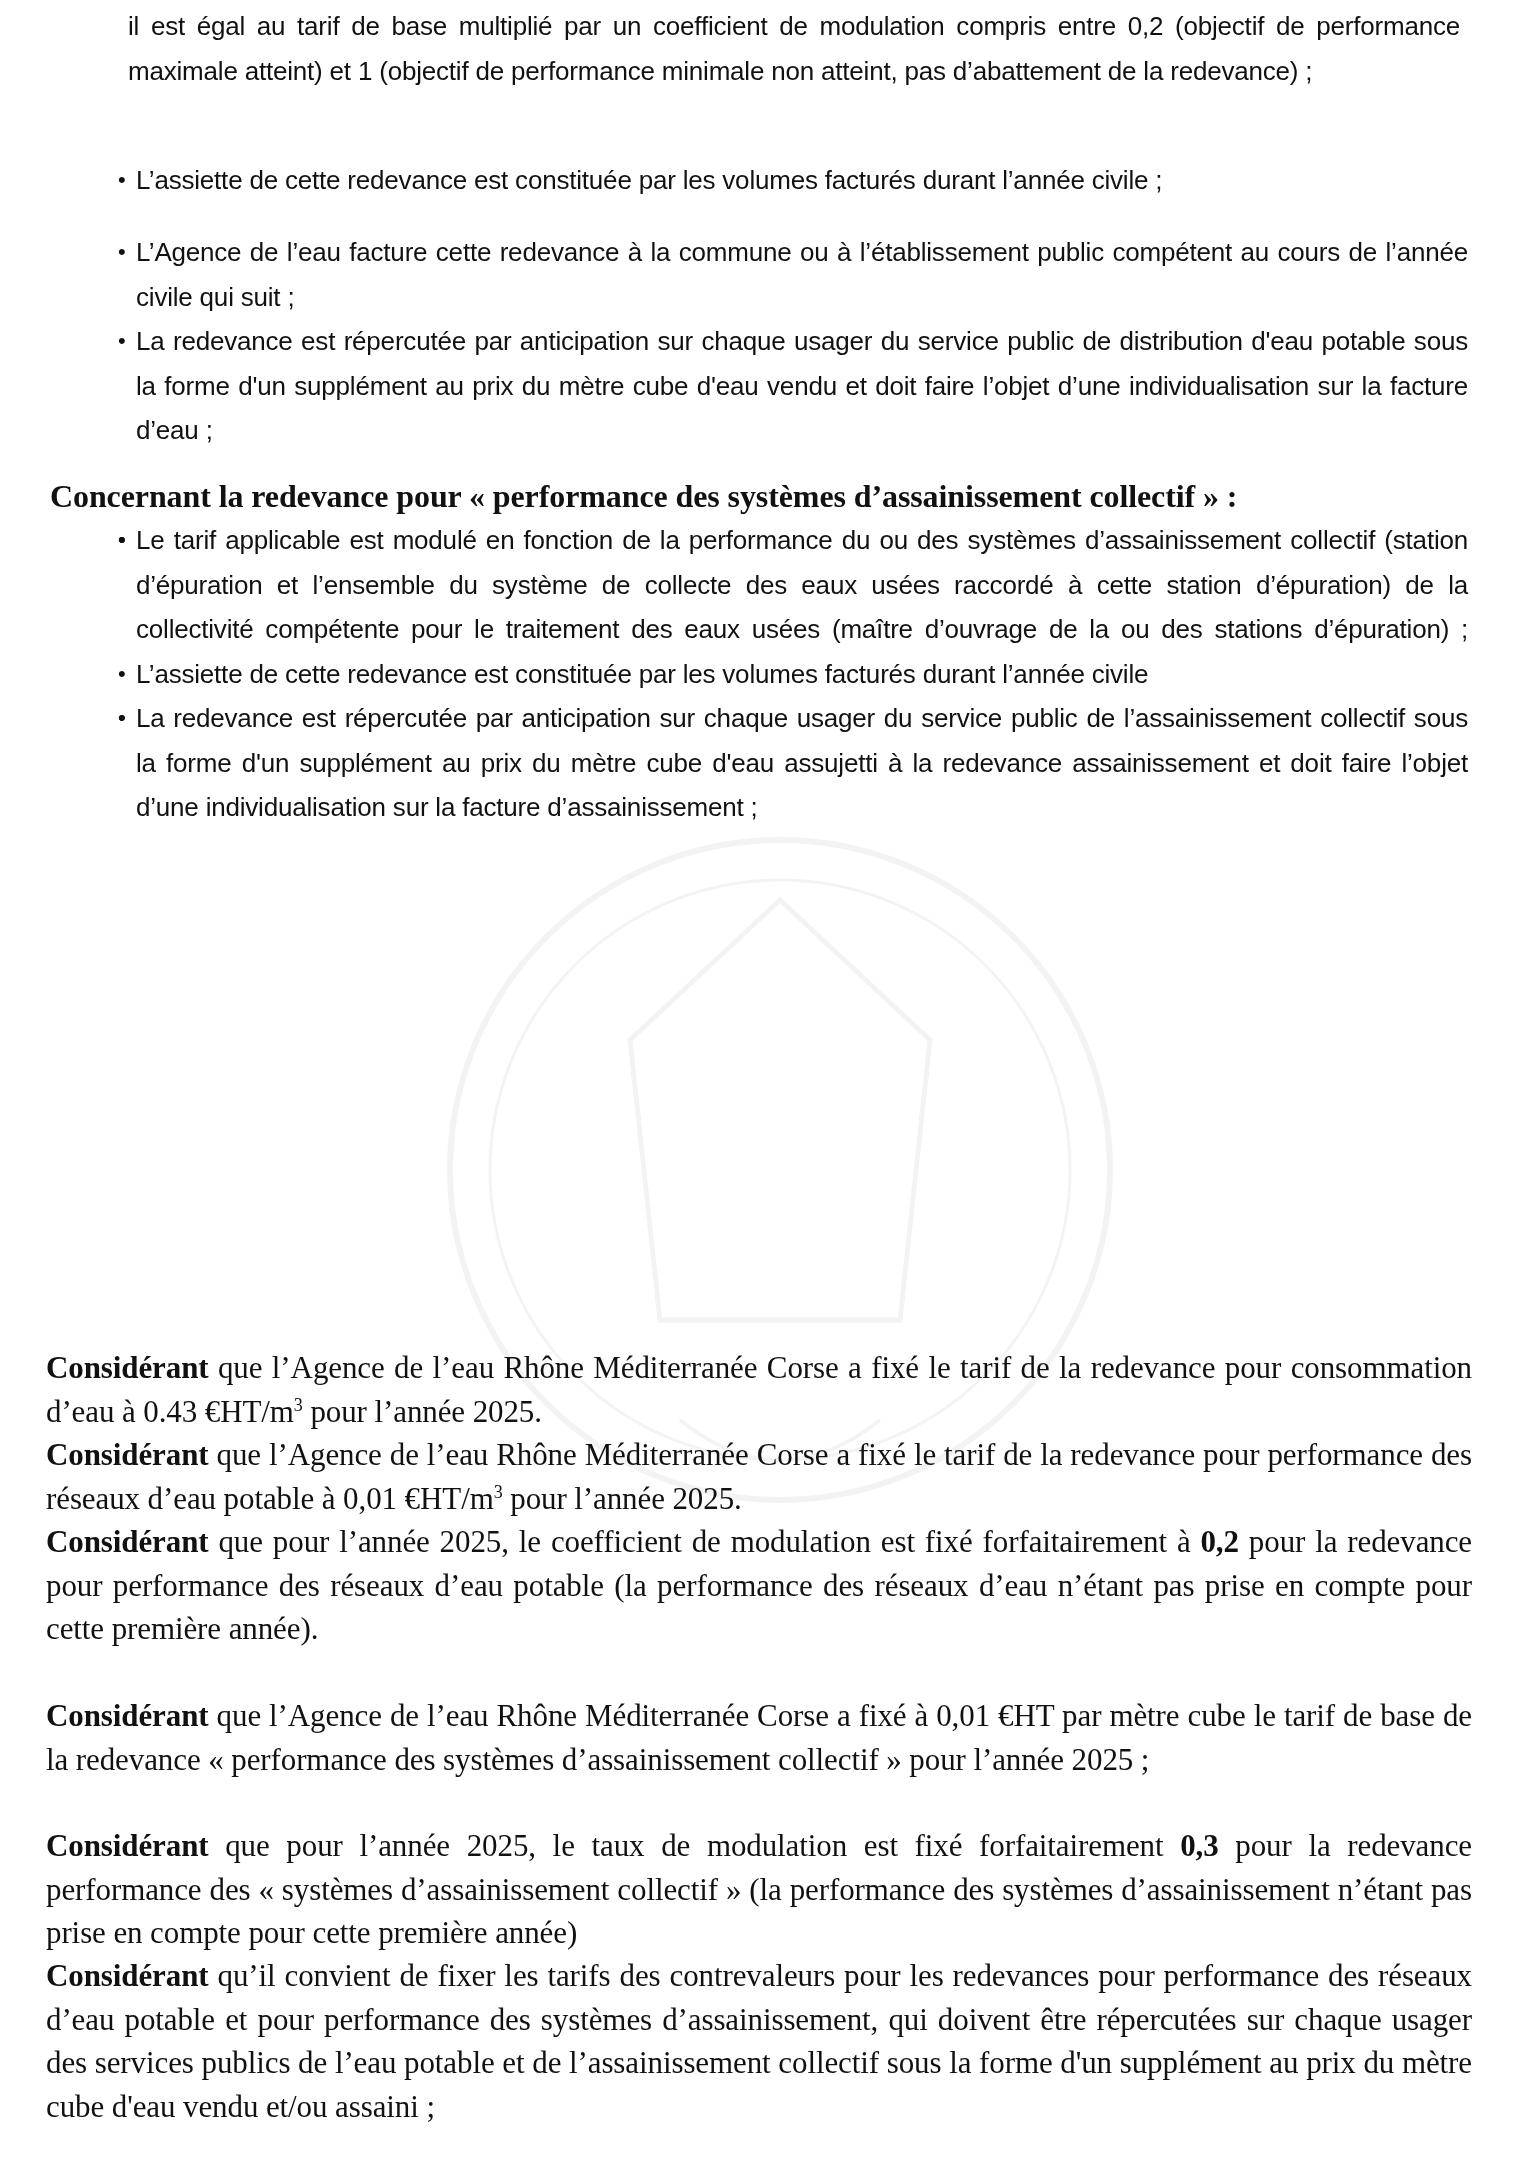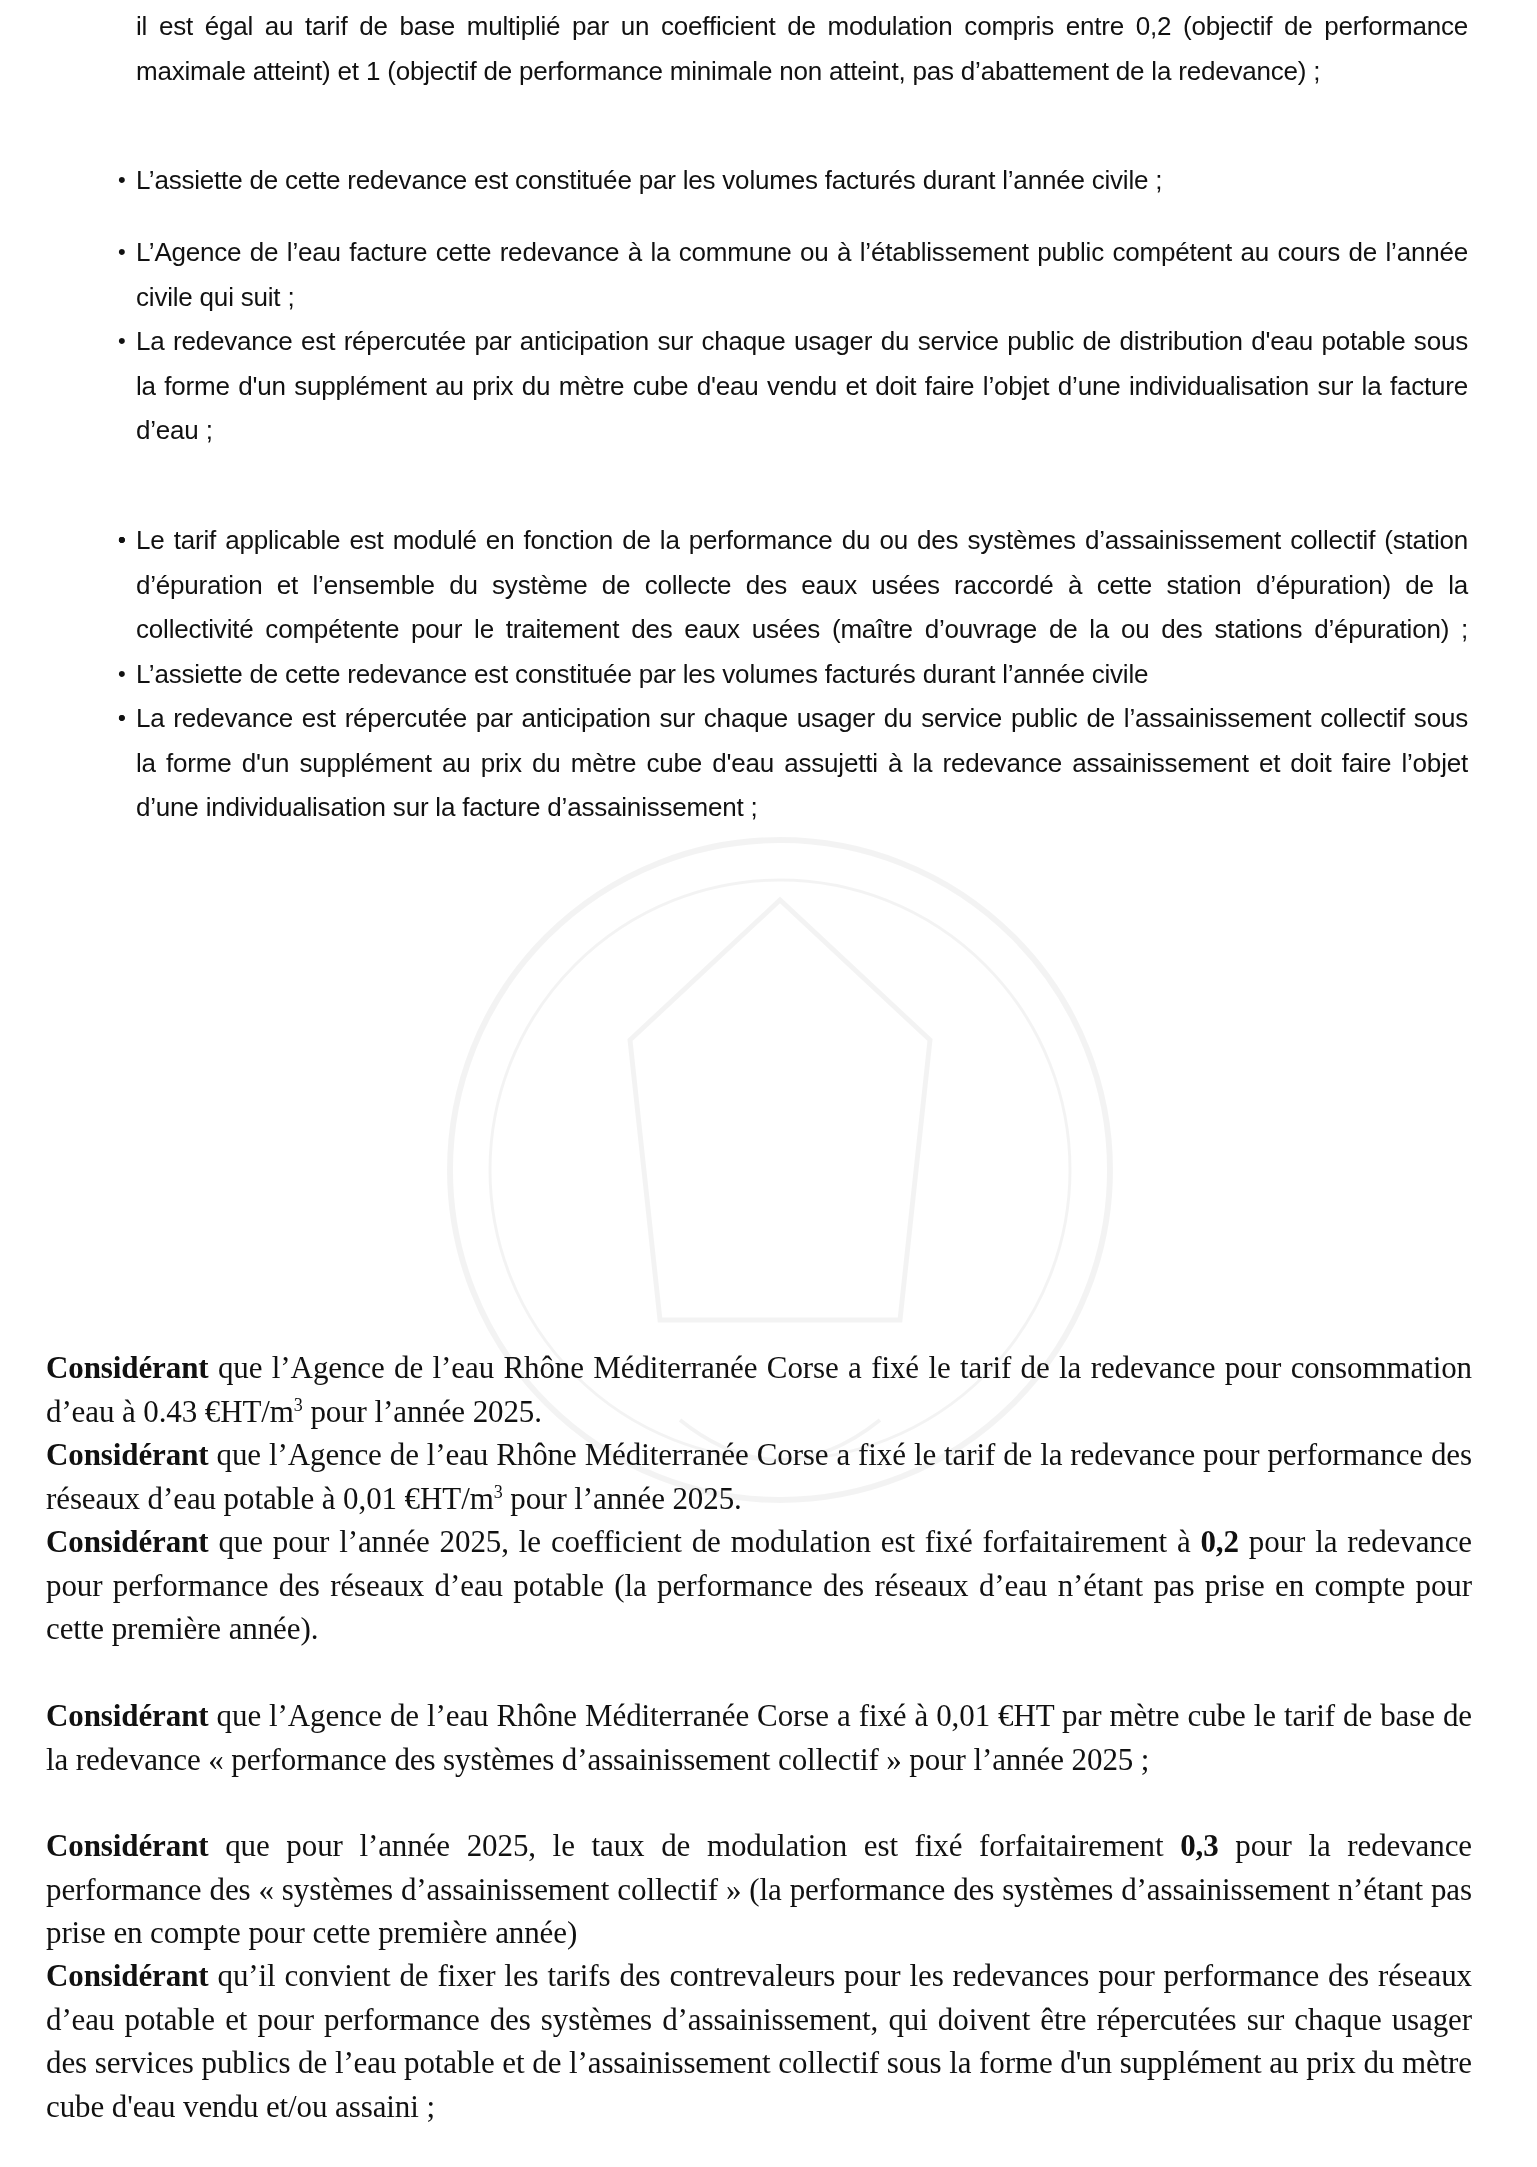--- a/index.html
+++ b/index.html
@@ -26,21 +26,21 @@
       font-size: 26px;
       line-height: 44.5px;
       letter-spacing: -0.2px;
     }
     .just {
       text-align: justify;
       text-align-last: left;
     }
     .cont {
       position: absolute;
-      left: 136px;
+      left: 128px;
       width: 1332px;
       margin: 0;
     }
     .bullet-list {
       position: absolute;
       left: 116px;
       width: 1352px;
       margin: 0;
       padding: 0;
       list-style: none;
@@ -116,20 +116,21 @@
     <li>
       <span class="dot">•</span>
       <span>L’Agence de l’eau facture cette redevance à la commune ou à l’établissement public compétent au cours de l’année civile qui suit ;</span>
     </li>
     <li>
       <span class="dot">•</span>
       <span>La redevance est répercutée par anticipation sur chaque usager du service public de distribution d'eau potable sous la forme d'un supplément au prix du mètre cube d'eau vendu et doit faire l’objet d’une individualisation sur la facture d’eau ;</span>
     </li>
   </ul>
 
+  <h2 class="heading">Concernant la redevance pour « performance des systèmes d’assainissement collectif » :</h2>
 
   <ul class="sans just bullet-list" style="top:518px;">
     <li>
       <span class="dot">•</span>
     </li>
     <li>
       <span class="dot">•</span>
     </li>
     <li style="text-align-last: justify;">
       <span class="dot">•</span>

